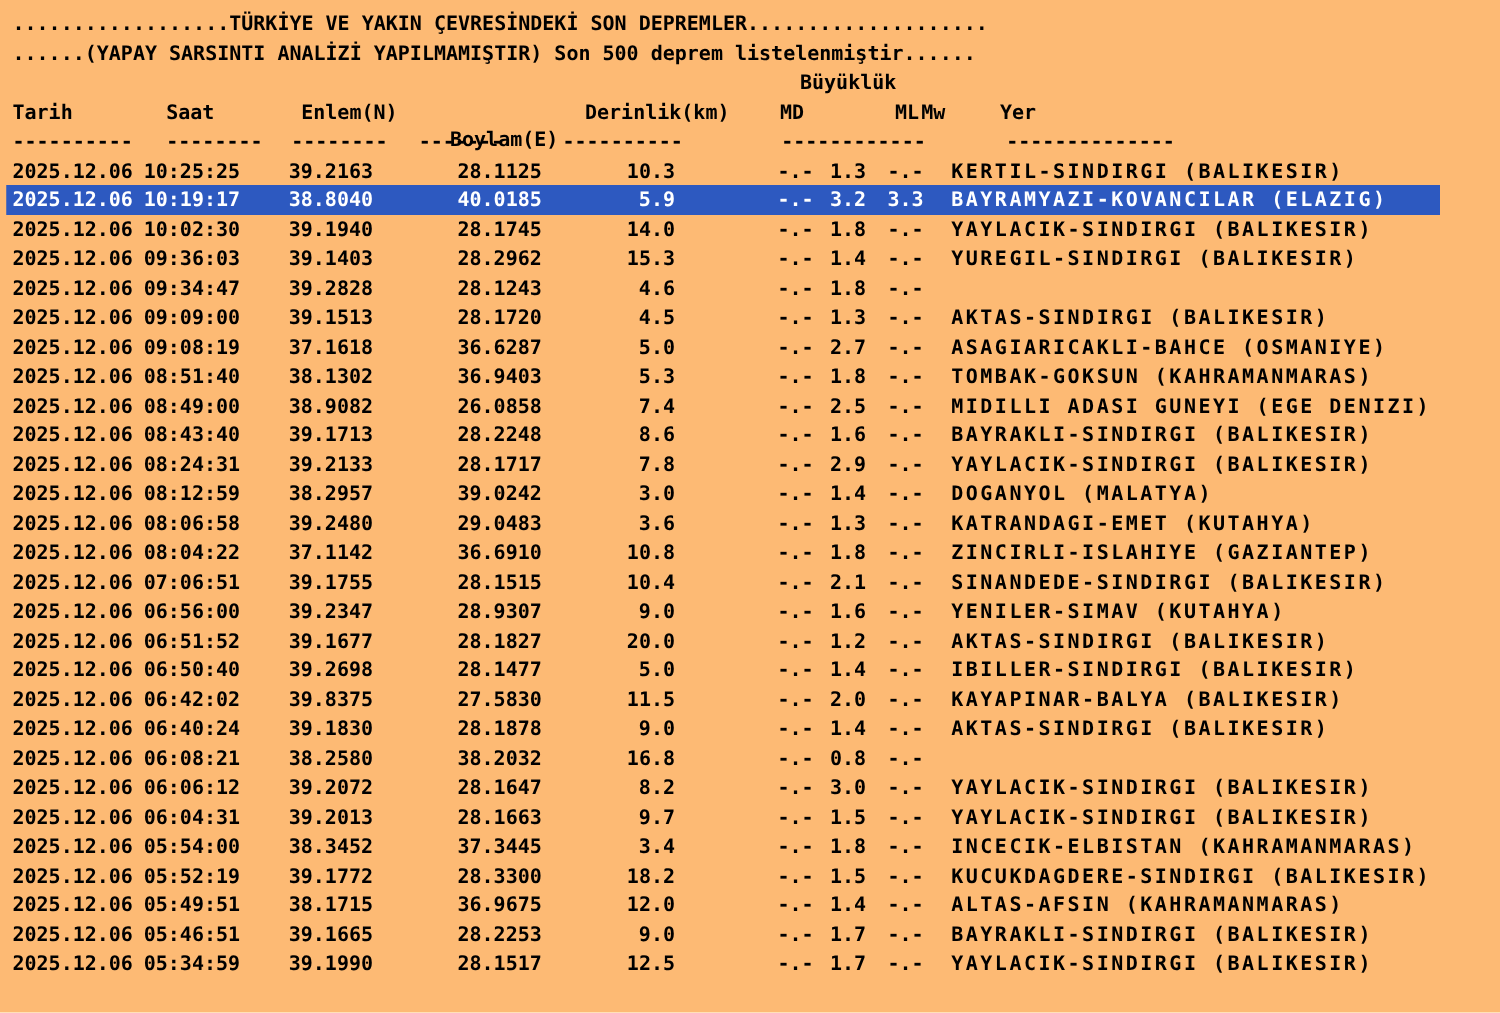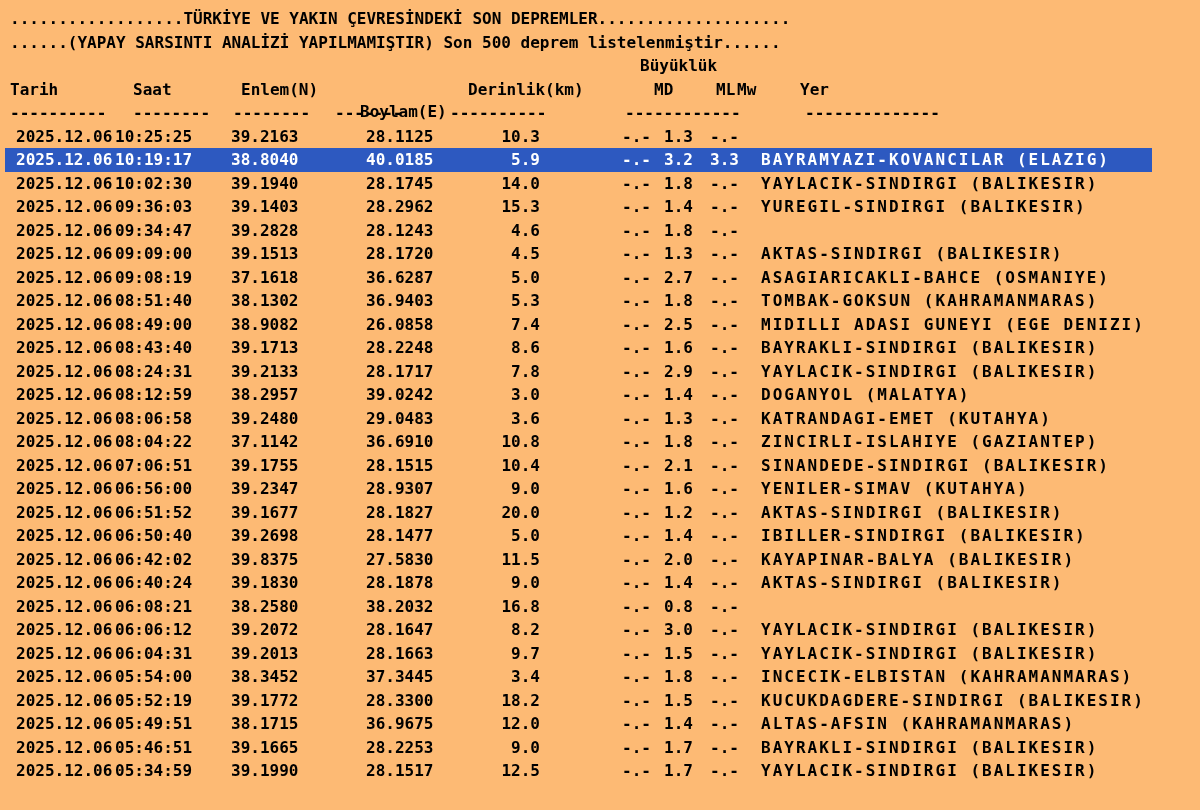--- a/index.html
+++ b/index.html
@@ -12,36 +12,36 @@
     font-weight:bold;
     font-size:16px;
     overflow:hidden;
     box-sizing:border-box;
     padding-top:7px;
   }
   .line{height:23.5px;line-height:23.5px;white-space:pre;position:relative;padding-left:32px;}
   .pl{padding-left:10px;}
   .cell{position:absolute;top:0;white-space:pre;}
   
-  .c-date{left:16px;}
+  .c-date{left:10px;}
   .c-time{left:115px;}
   .c-lat{left:231px;}
   .c-lon{left:366px;}
   .c-depth{left:430px;width:110px;text-align:right;}
   .c-md{left:622px;}
   .c-ml{left:664px;}
   .c-mw{left:710px;}
   .c-place{left:761px;letter-spacing:2px;}
   
   .h-tarih{left:10px;}
   .h-saat{left:133px;}
   .h-enlem{left:241px;}
   .h-boylam{left:360px;margin-top:22px;}
   .h-derinlik{left:468px;}
-  .h-md{left:654px;text-align:center;}
+  .h-md{left:624px;text-align:center;}
   .h-ml{left:716px;}
   .h-mw{left:737px;}
   .h-yer{left:800px;}
   .buyukluk-label{position:absolute;left:640px;top:0;}
   
   .d1{left:10px;}
   .d2{left:133px;}
   .d3{left:233px;}
   .d4{left:335px;}
   .d5{left:450px;}
@@ -84,21 +84,21 @@
     <span class="cell d1">----------</span>
     <span class="cell d2">--------</span>
     <span class="cell d3">--------</span>
     <span class="cell d4">-------</span>
     <span class="cell d5">----------</span>
     <span class="cell d6">------------</span>
     <span class="cell d7">--------------</span>
   </div>
 
   <div id="rows">
-      <div class="line row"><span class="cell c-date">2025.12.06</span><span class="cell c-time">10:25:25</span><span class="cell c-lat">39.2163</span><span class="cell c-lon">28.1125</span><span class="cell c-depth">10.3</span><span class="cell c-md">-.-</span><span class="cell c-ml">1.3</span><span class="cell c-mw">-.-</span></div>
+      <div class="line row"><span class="cell c-date">2025.12.06</span><span class="cell c-time">10:25:25</span><span class="cell c-lat">39.2163</span><span class="cell c-lon">28.1125</span><span class="cell c-depth">10.3</span><span class="cell c-md">-.-</span><span class="cell c-ml">1.3</span><span class="cell c-mw">-.-</span><span class="cell c-place">KERTIL-SINDIRGI (BALIKESIR)</span></div>
       <div class="line row hl"><span class="cell c-date">2025.12.06</span><span class="cell c-time">10:19:17</span><span class="cell c-lat">38.8040</span><span class="cell c-lon">40.0185</span><span class="cell c-depth">5.9</span><span class="cell c-md">-.-</span><span class="cell c-ml">3.2</span><span class="cell c-mw">3.3</span><span class="cell c-place">BAYRAMYAZI-KOVANCILAR (ELAZIG)</span></div>
       <div class="line row"><span class="cell c-date">2025.12.06</span><span class="cell c-time">10:02:30</span><span class="cell c-lat">39.1940</span><span class="cell c-lon">28.1745</span><span class="cell c-depth">14.0</span><span class="cell c-md">-.-</span><span class="cell c-ml">1.8</span><span class="cell c-mw">-.-</span><span class="cell c-place">YAYLACIK-SINDIRGI (BALIKESIR)</span></div>
       <div class="line row"><span class="cell c-date">2025.12.06</span><span class="cell c-time">09:36:03</span><span class="cell c-lat">39.1403</span><span class="cell c-lon">28.2962</span><span class="cell c-depth">15.3</span><span class="cell c-md">-.-</span><span class="cell c-ml">1.4</span><span class="cell c-mw">-.-</span><span class="cell c-place">YUREGIL-SINDIRGI (BALIKESIR)</span></div>
       <div class="line row"><span class="cell c-date">2025.12.06</span><span class="cell c-time">09:34:47</span><span class="cell c-lat">39.2828</span><span class="cell c-lon">28.1243</span><span class="cell c-depth">4.6</span><span class="cell c-md">-.-</span><span class="cell c-ml">1.8</span><span class="cell c-mw">-.-</span></div>
       <div class="line row"><span class="cell c-date">2025.12.06</span><span class="cell c-time">09:09:00</span><span class="cell c-lat">39.1513</span><span class="cell c-lon">28.1720</span><span class="cell c-depth">4.5</span><span class="cell c-md">-.-</span><span class="cell c-ml">1.3</span><span class="cell c-mw">-.-</span><span class="cell c-place">AKTAS-SINDIRGI (BALIKESIR)</span></div>
       <div class="line row"><span class="cell c-date">2025.12.06</span><span class="cell c-time">09:08:19</span><span class="cell c-lat">37.1618</span><span class="cell c-lon">36.6287</span><span class="cell c-depth">5.0</span><span class="cell c-md">-.-</span><span class="cell c-ml">2.7</span><span class="cell c-mw">-.-</span><span class="cell c-place">ASAGIARICAKLI-BAHCE (OSMANIYE)</span></div>
       <div class="line row"><span class="cell c-date">2025.12.06</span><span class="cell c-time">08:51:40</span><span class="cell c-lat">38.1302</span><span class="cell c-lon">36.9403</span><span class="cell c-depth">5.3</span><span class="cell c-md">-.-</span><span class="cell c-ml">1.8</span><span class="cell c-mw">-.-</span><span class="cell c-place">TOMBAK-GOKSUN (KAHRAMANMARAS)</span></div>
       <div class="line row"><span class="cell c-date">2025.12.06</span><span class="cell c-time">08:49:00</span><span class="cell c-lat">38.9082</span><span class="cell c-lon">26.0858</span><span class="cell c-depth">7.4</span><span class="cell c-md">-.-</span><span class="cell c-ml">2.5</span><span class="cell c-mw">-.-</span><span class="cell c-place">MIDILLI ADASI GUNEYI (EGE DENIZI)</span></div>
       <div class="line row"><span class="cell c-date">2025.12.06</span><span class="cell c-time">08:43:40</span><span class="cell c-lat">39.1713</span><span class="cell c-lon">28.2248</span><span class="cell c-depth">8.6</span><span class="cell c-md">-.-</span><span class="cell c-ml">1.6</span><span class="cell c-mw">-.-</span><span class="cell c-place">BAYRAKLI-SINDIRGI (BALIKESIR)</span></div>
       <div class="line row"><span class="cell c-date">2025.12.06</span><span class="cell c-time">08:24:31</span><span class="cell c-lat">39.2133</span><span class="cell c-lon">28.1717</span><span class="cell c-depth">7.8</span><span class="cell c-md">-.-</span><span class="cell c-ml">2.9</span><span class="cell c-mw">-.-</span><span class="cell c-place">YAYLACIK-SINDIRGI (BALIKESIR)</span></div>

